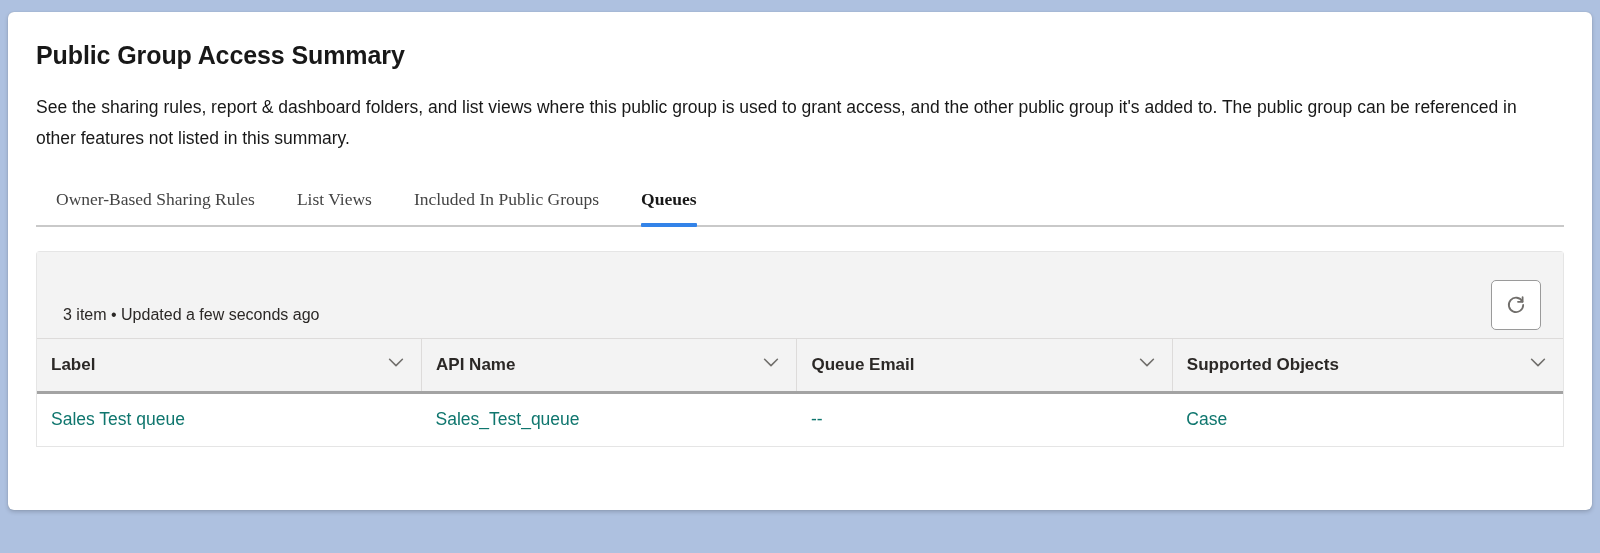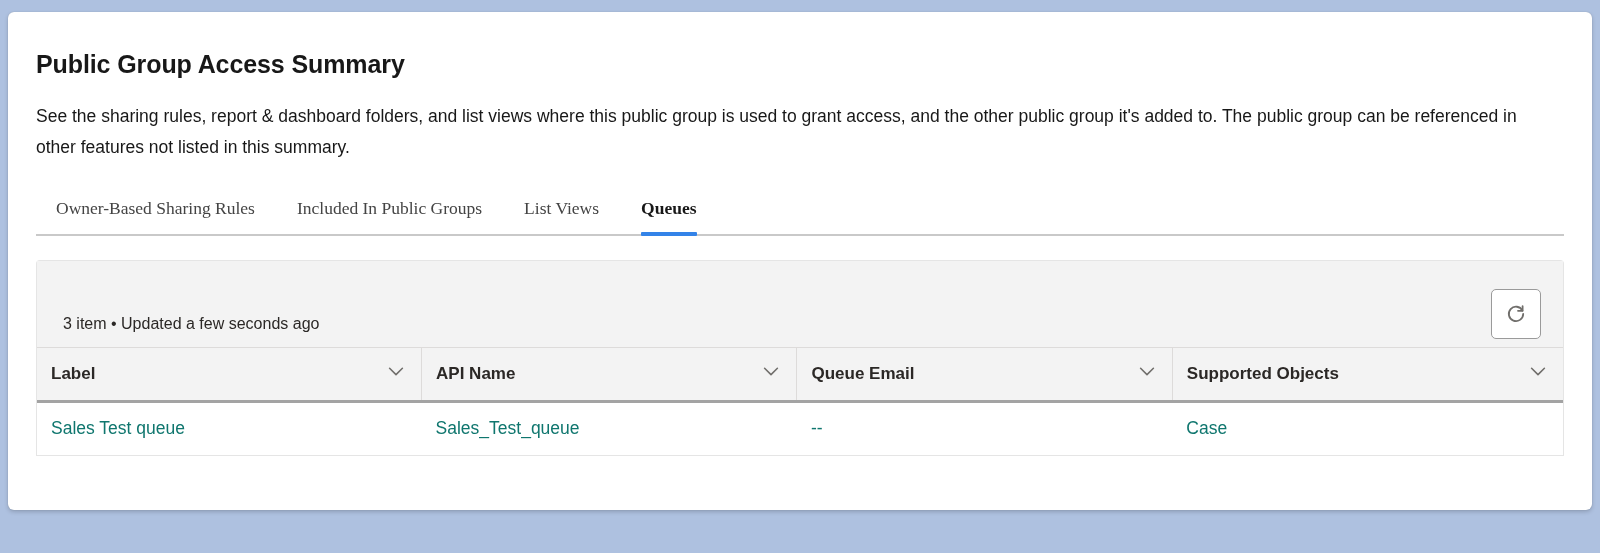--- a/index.html
+++ b/index.html
@@ -25,21 +25,20 @@
     width: 1584px;
     height: 498px;
     background: #ffffff;
     border-radius: 6px;
     box-shadow: 0 2px 4px rgba(0,0,0,0.18), 0 0 1px rgba(0,0,0,0.22);
     overflow: hidden;
   }
 
   .card-inner {
     padding: 30px 28px 0 28px;
-    margin-top: 9px;
   }
 
   
   .page-title {
     font-size: 25px;
     font-weight: bold;
     color: #181818;
     letter-spacing: -0.1px;
     margin: 0 0 22px 0;
     line-height: 1.1;
@@ -193,24 +192,24 @@
     <h1 class="page-title">Public Group Access Summary</h1>
 
     <p class="page-desc">See the sharing rules, report &amp; dashboard folders, and list views where this public group is used to grant access, and the other public group it's added to. The public group can be referenced in other features not listed in this summary.</p>
 
     <div class="tabs-wrap">
       <ul class="tabs">
         <li class="tab">
           <span>Owner-Based Sharing Rules</span>
         </li>
         <li class="tab">
+          <span>List Views</span>
+        </li>
+        <li class="tab">
           <span>Included In Public Groups</span>
-        </li>
-        <li class="tab">
-          <span>List Views</span>
         </li>
         <li class="tab active">
           <span>Queues</span>
         </li>
       </ul>
     </div>
 
     <div class="list-panel">
 
       <div class="list-header">

